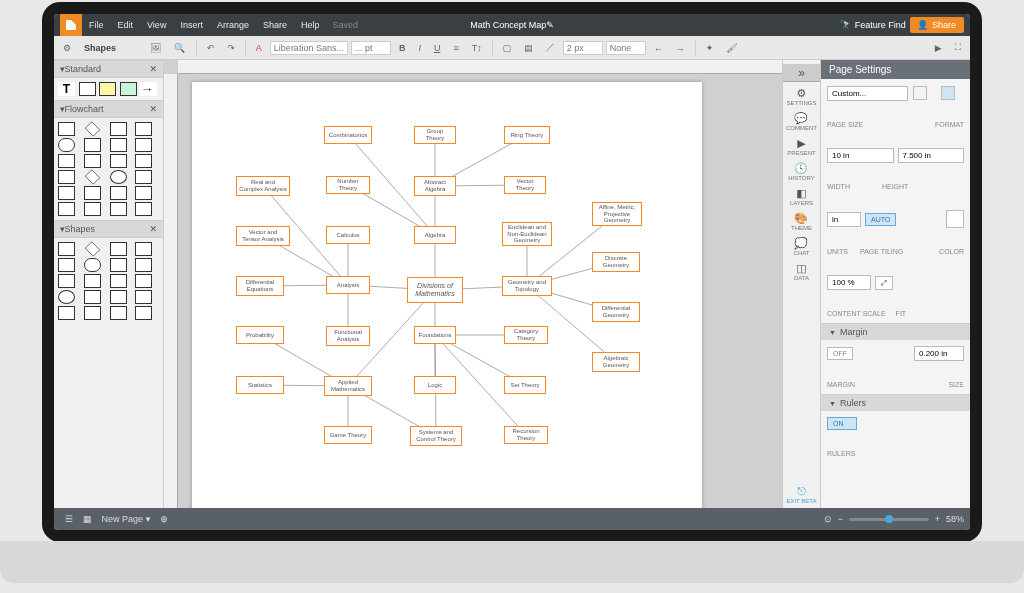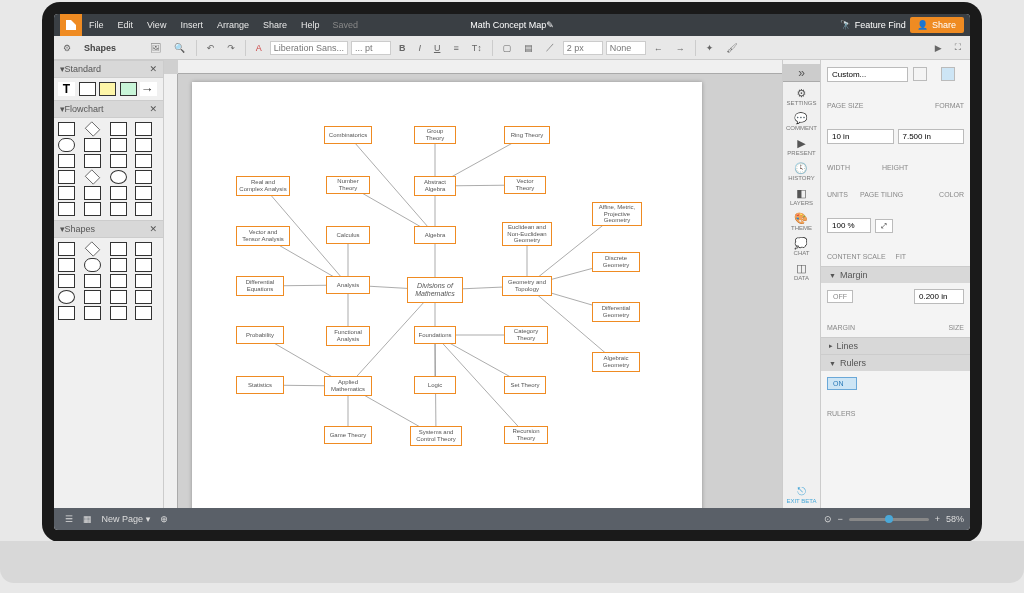--- a/index.html
+++ b/index.html
@@ -332,20 +332,21 @@
             </div>
             <div class="rr-item">
               <div class="rr-ico">◫</div>
               <div>DATA</div>
             </div>
           </div>
     <div class="exit-beta"><div style="font-size:11px">⎋</div><span>EXIT BETA</span></div>
   </div>
 
   <div class="props">
+    <div class="props-head">Page Settings</div>
     <div class="p-body">
       <div class="p-row">
         <div class="p-sel">Custom...</div>
         <div class="tabs">
                 <div class="t"></div>
               </div>
         <div class="tabs">
                 <div class="t" style="background:#cde5f5"></div>
               </div>
       </div>
@@ -355,20 +356,26 @@
             </div>
       <div class="p-row">
         <div class="p-sel">10 in</div>
         <div class="p-sel">7.500 in</div>
       </div>
       <div class="p-row">
               <span class="p-lbl">WIDTH</span>
               <span class="p-lbl" style="margin-left:28px">HEIGHT</span>
             </div>
       <div class="p-row">
+        <div class="p-sel" style="flex:0 0 34px">in</div>
+        <div class="p-btn on">AUTO</div>
+        <span style="flex:1"></span>
+        <div class="color-sw"></div>
+      </div>
+      <div class="p-row">
               <span class="p-lbl">UNITS</span>
               <span class="p-lbl" style="margin-left:8px">PAGE TILING</span>
               <span class="p-lbl" style="margin-left:auto">COLOR</span>
             </div>
       <div class="p-row">
         <div class="p-sel" style="flex:0 0 44px">100 %</div>
         <span class="p-btn">⤢</span>
       </div>
       <div class="p-row">
               <span class="p-lbl">CONTENT SCALE</span>
@@ -383,24 +390,20 @@
       <div class="p-row">
         <div class="p-btn off">OFF</div>
         <span style="flex:1"></span>
         <div class="p-sel" style="flex:0 0 50px">0.200 in</div>
       </div>
       <div class="p-row">
               <span class="p-lbl">MARGIN</span>
               <span class="p-lbl" style="margin-left:auto">SIZE</span>
             </div>
     </div>
-    <div class="p-sec">
-            <span class="tri">▸</span>
-            <span>Lines</span>
-          </div>
     <div class="p-sec">
             <span class="tri">▼</span>
             <span>Rulers</span>
           </div>
     <div class="p-body">
       <div class="p-btn on" style="width:30px">ON</div>
       <span class="p-lbl">RULERS</span>
     </div>
   </div>
 </div>

